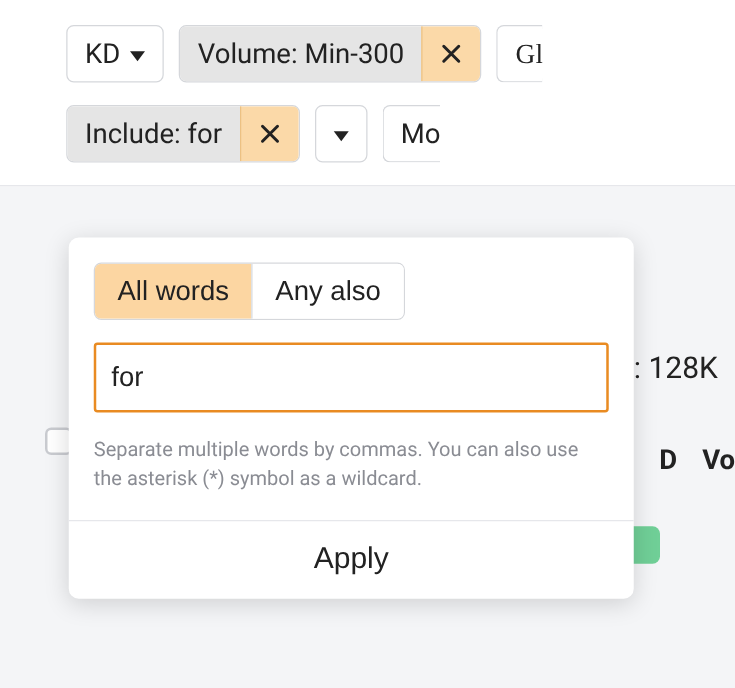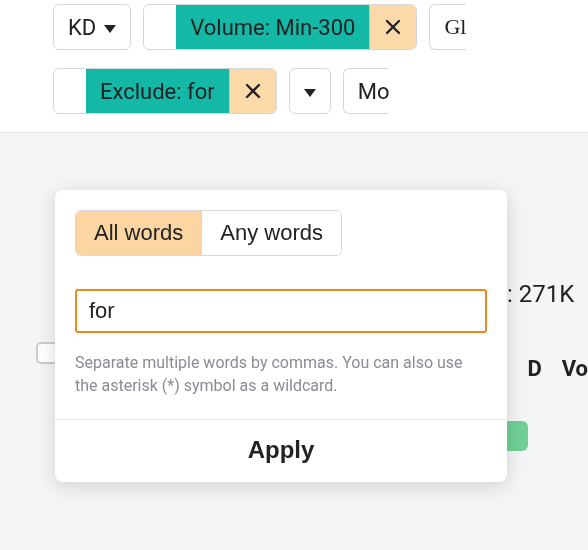--- a/index.html
+++ b/index.html
@@ -6,21 +6,21 @@
   body {
     font-family: -apple-system, BlinkMacSystemFont, "Segoe UI", Roboto, Helvetica, Arial, sans-serif;
     background: #f4f5f7;
     width: 588px;
     height: 550px;
     overflow: hidden;
     position: relative;
   }
   .filter-bar {
     background: #fff;
-    padding: 4px 17px 0 17px;
+    padding: 20px 17px 0 17px;
     border-bottom: 1px solid #e6e7eb;
   }
   .filter-row {
     display: flex;
     gap: 12px;
     margin-bottom: 18px;
     align-items: stretch;
   }
   .pill {
     display: inline-flex;
@@ -35,22 +35,21 @@
     overflow: hidden;
   }
   .pill .pill-label {
     padding: 0 14px;
     display: flex;
     align-items: center;
     gap: 8px;
     height: 100%;
   }
   .pill.orange .pill-label {
-    background: #14b8a6;
-    margin-left: 32px;
+    background: #e5e5e5;
   }
   .pill.orange .pill-close {
     background: #fbd9a8;
     border-left: 1px solid #ecc183;
     padding: 0 14px;
     height: 100%;
     display: flex;
     align-items: center;
     justify-content: center;
   }
@@ -73,42 +72,42 @@
     left: 55px;
     top: 190px;
     width: 452px;
     background: #fff;
     border-radius: 8px;
     box-shadow: 0 4px 20px rgba(0,0,0,0.15);
     padding-top: 20px;
   }
   .segmented {
     display: inline-flex;
-    margin: 0 0 33px 20px;
+    margin: 0 0 18px 20px;
     border: 1px solid #d5d7db;
     border-radius: 6px;
     overflow: hidden;
   }
   .seg-btn {
     padding: 9px 18px;
     font-size: 22px;
     color: #222;
     background: #fff;
     border: none;
     cursor: pointer;
   }
   .seg-btn.active {
     background: #fcd6a2;
   }
   .seg-btn + .seg-btn { border-left: 1px solid #d5d7db; }
   .text-input {
     display: block;
     margin: 0 20px 18px 20px;
     width: calc(100% - 40px);
-    height: 44px;
+    height: 56px;
     border: 2px solid #e98b22;
     border-radius: 3px;
     font-size: 22px;
     padding: 0 12px;
     color: #222;
     outline: none;
   }
   .help-text {
     margin: 0 20px 22px 20px;
     font-size: 16px;
@@ -117,21 +116,21 @@
   }
   .apply-bar {
     border-top: 1px solid #e6e7eb;
     text-align: center;
     padding: 16px 0 18px 0;
   }
   .apply-btn {
     background: none;
     border: none;
     font-size: 24px;
-    font-weight: 700;
+    font-weight: 400;
     color: #222;
     cursor: pointer;
   }
 
   
   .results {
     position: absolute;
     left: 17px;
     top: 236px;
     right: 0;
@@ -200,21 +199,21 @@
     <div class="pill" style="border-right:none;border-top-right-radius:0;border-bottom-right-radius:0;padding-right:0;font-family:Liberation Serif, serif;">
       <span class="pill-label truncated">
         <span>Gl</span>
       </span>
     </div>
   </div>
 
   <div class="filter-row">
     <div class="pill orange" style="margin-left:36px;">
       <span class="pill-label">
-        <span>Exclude: for</span>
+        <span>Include: for</span>
       </span>
       <span class="pill-close x-icon">
         <svg width="18" height="18" viewBox="0 0 18 18">
             <path d="M3 3 L15 15 M15 3 L3 15" stroke="#222" stroke-width="2.4" stroke-linecap="round"></path>
           </svg>
       </span>
     </div>
     <div class="pill">
       <span class="pill-label">
         <span class="caret"></span>
@@ -223,36 +222,36 @@
     <div class="pill" style="border-right:none;border-top-right-radius:0;border-bottom-right-radius:0;align-items:center;">
       <span class="pill-label truncated">
         <span>Mo</span>
       </span>
     </div>
   </div>
 </div>
 
 <div class="results">
   <span class="total">
-    <span class="total-value" style="position:absolute;left:490px;top:44px;">: 271K</span>
+    <span class="total-value" style="position:absolute;left:490px;top:44px;">: 128K</span>
   </span>
   <div class="cols-row">
     <span>D</span>
     <span>Vo</span>
   </div>
   <div class="green-btn"></div>
 </div>
 
 <div class="checkbox-row">
   <span class="cbox"></span>
 </div>
 
 <div class="popover">
   <div class="segmented">
     <button class="seg-btn active">All words</button>
-    <button class="seg-btn">Any words</button>
+    <button class="seg-btn">Any also</button>
   </div>
   <input class="text-input" type="text" value="for" style="">
   <p class="help-text">Separate multiple words by commas. You can also use the asterisk (*) symbol as a wildcard.</p>
   <div class="apply-bar">
     <button class="apply-btn">Apply</button>
   </div>
 </div>
 
 </body></html>

